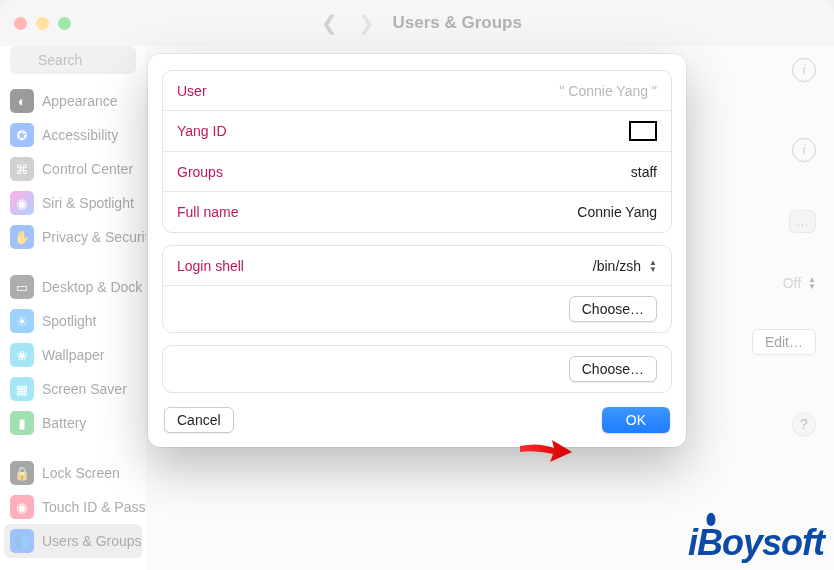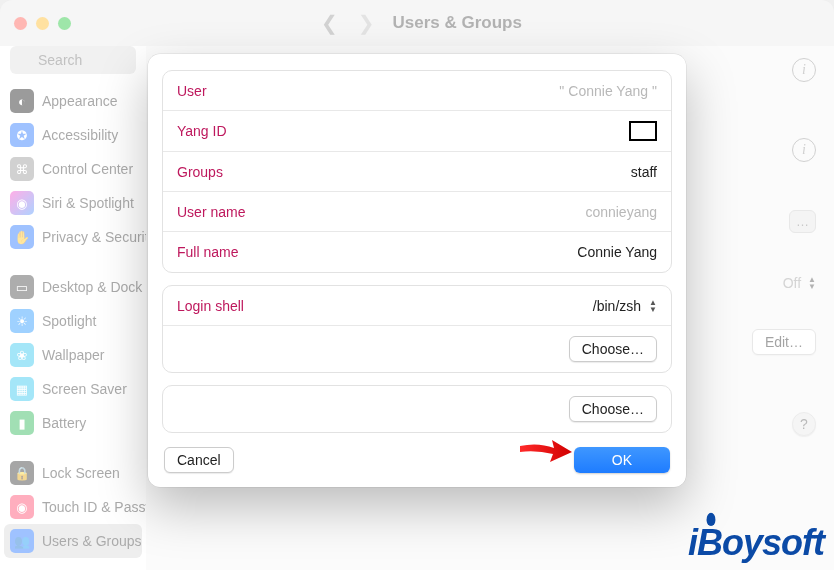--- a/index.html
+++ b/index.html
@@ -176,21 +176,21 @@
   }
   .sheet-btn {
     background:#fff; border:0.5px solid #ccc; border-radius:6px;
     padding: 4px 12px; font-size:14px; color:#222;
     box-shadow: 0 1px 1px rgba(0,0,0,0.08);
   }
   .sheet-footer { display:flex; justify-content:space-between; margin-top:14px; padding: 0 2px;}
   .ok-btn {
     background: linear-gradient(#3f97ff,#1e7cff);
     color:#fff; border:none; border-radius:6px;
-    padding: 4px 38px; font-size:14px;
+    padding: 4px 24px; font-size:14px;
     box-shadow: 0 1px 2px rgba(0,0,0,0.2);
   }
   
   .arrow-annot {
     position:absolute;
     left: 370px;
     top: 382px;
     width: 56px; height: 28px;
     pointer-events:none;
   }
@@ -344,24 +344,20 @@
           <span class="l">Yang ID</span>
           <span class="r">
               <span class="uid-box"></span>
             </span>
         </div>
         <div class="prow">
           <span class="l">Groups</span>
           <span class="r">staff</span>
         </div>
         <div class="prow">
-          <span class="l">User name</span>
-          <span class="r muted">connieyang</span>
-        </div>
-        <div class="prow">
           <span class="l">Full name</span>
           <span class="r">Connie Yang</span>
         </div>
       </div>
 
       <div class="panel">
         <div class="prow">
           <span class="l">Login shell</span>
           <span class="r">
             <span>/bin/zsh</span>

